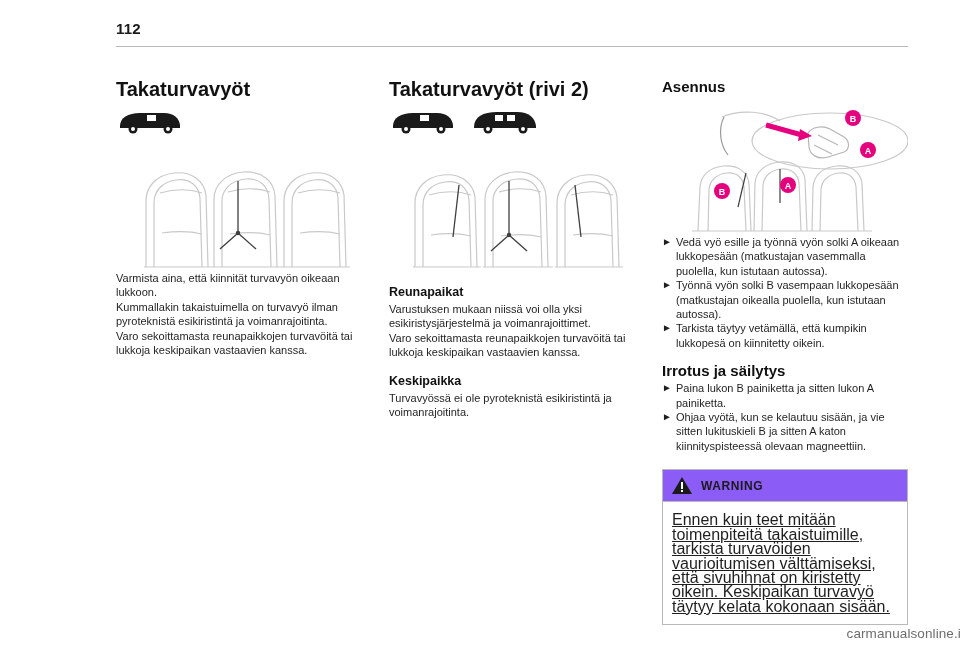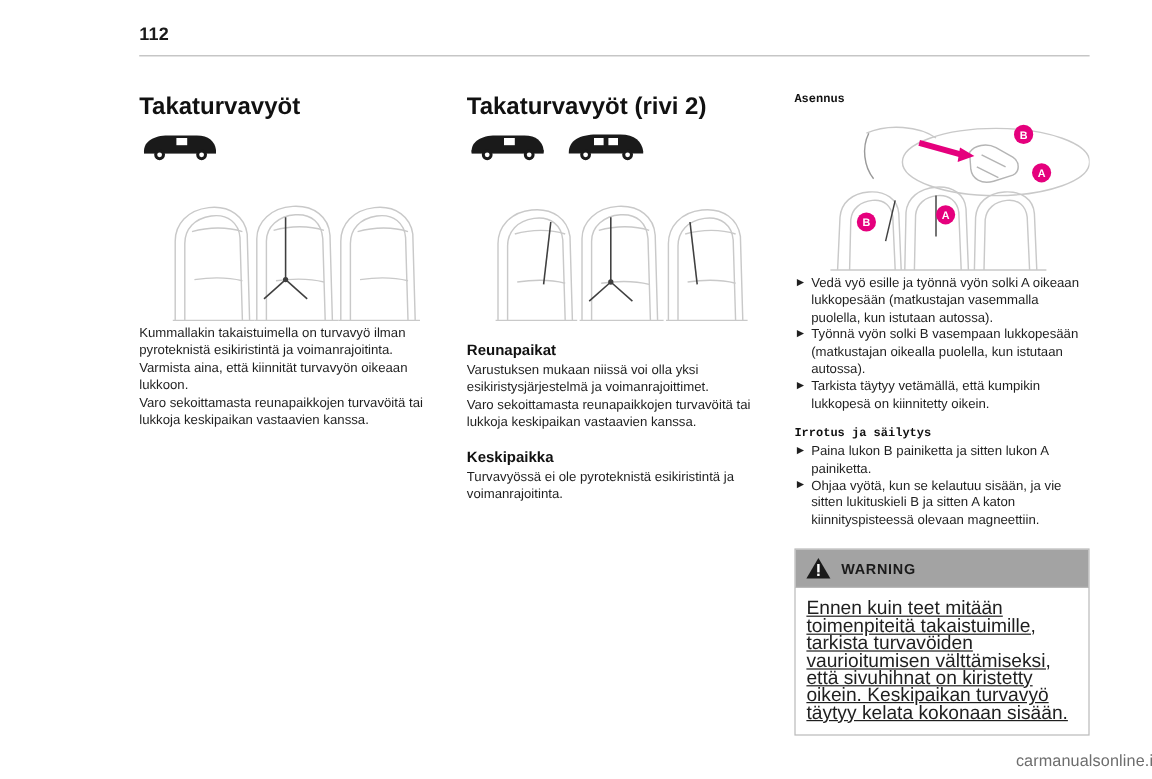--- a/index.html
+++ b/index.html
@@ -48,25 +48,24 @@
     margin: 0 0 8px 0;
     color: #111;
   }
   h3.sub-title {
     font-size: 12.5px;
     font-weight: bold;
     margin: 14px 0 3px 0;
     color: #111;
   }
   h4.mini-title {
-    font-size: 10px;
+    font-size: 15px;
     font-weight: bold;
     margin: 12px 0 2px 0;
     color: #111;
-    font-family: Liberation Mono, monospace;
   }
   p.body {
     font-size: 11px;
     line-height: 14.4px;
     margin: 0 0 0 0;
     color: #1f1f1f;
   }
   .bullet-line {
     font-size: 11px;
     line-height: 14.4px;
@@ -91,21 +90,21 @@
   .illus svg { display: block; }
 
   
   .warn-box {
     margin-top: 16px;
     width: 246px;
     border: 1px solid #b9b9b9;
     background: #ffffff;
   }
   .warn-head {
-    background: #a3a3a3;
+    background: #8b5cf6;
     display: flex;
     align-items: center;
     gap: 8px;
     padding: 6px 8px;
     border-bottom: 1px solid #b9b9b9;
     text-align: center;
   }
   .warn-head .label {
     font-size: 12px;
     font-weight: bold;
@@ -190,22 +189,22 @@
           </g>
           <g fill="none" stroke="#3f3f3f" stroke-width="1.3">
             <path d="M122 40 L122 92"></path>
             <path d="M122 92 L104 108"></path>
             <path d="M122 92 L140 108"></path>
           </g>
           <circle cx="122" cy="92" r="2.2" fill="#3f3f3f"></circle>
         </svg>
       </div>
 
+      <p class="body">Varmista aina, että kiinnität turvavyön oikeaan lukkoon.</p>
       <p class="body">Kummallakin takaistuimella on turvavyö ilman pyroteknistä esikiristintä ja voimanrajoitinta.</p>
-      <p class="body">Varmista aina, että kiinnität turvavyön oikeaan lukkoon.</p>
       <p class="body">Varo sekoittamasta reunapaikkojen turvavöitä tai lukkoja keskipaikan vastaavien kanssa.</p>
     </div>
 
     <div class="col">
       <h2 class="sec-title">Takaturvavyöt (rivi 2)</h2>
 
       <div class="veh-row">
         <svg class="veh" viewBox="0 0 68 26">
           <path d="M4 17 C4 9, 12 4, 24 4 L48 4 C58 4, 63 9, 64 16 L64 18 L4 18 Z" fill="#1a1a1a"></path>
           <rect x="4" y="16" width="60" height="3" fill="#1a1a1a"></rect>

